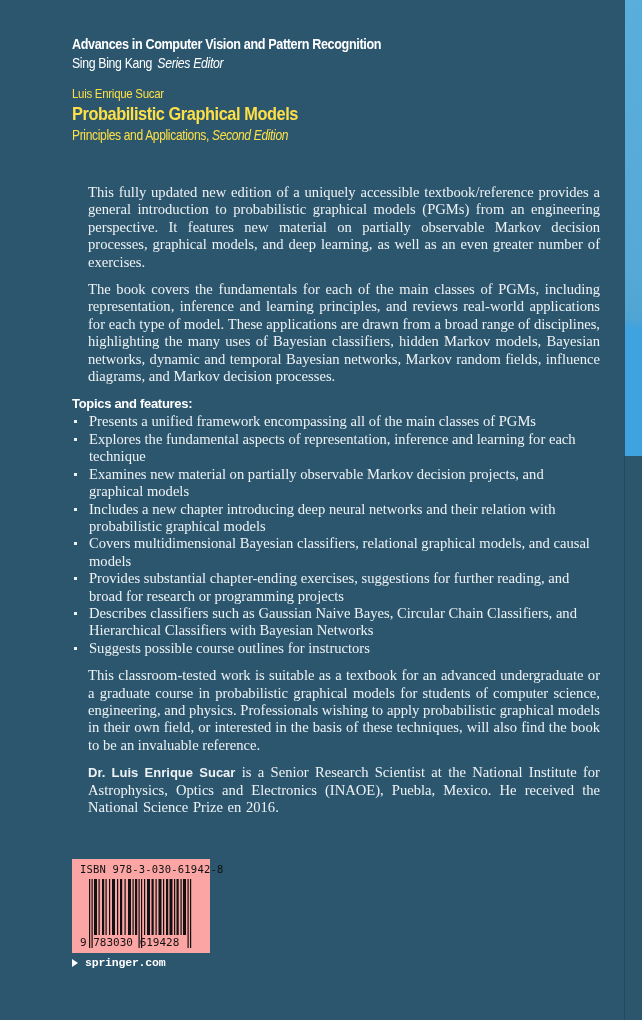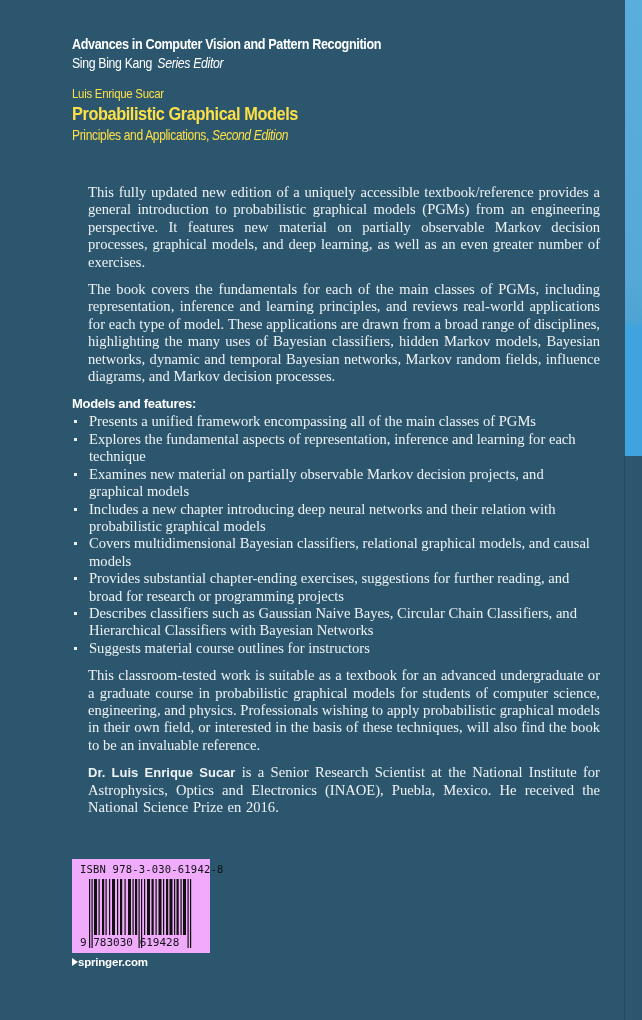--- a/index.html
+++ b/index.html
@@ -144,21 +144,21 @@
     .bio {
       text-align: justify;
       word-spacing: 1px;
     }
     .barcode-box {
       position: absolute;
       left: 72px;
       top: 859px;
       width: 138px;
       height: 94px;
-      background: #f0abfc;
+      background: #fca5a5;
     }
     .isbn-label {
       position: absolute;
       left: 8px;
       top: 4px;
       font-family: "DejaVu Sans Mono", monospace;
       font-size: 10.5px;
       color: #111;
       letter-spacing: 0.2px;
       white-space: nowrap;
@@ -174,27 +174,27 @@
       top: 77px;
       font-family: "DejaVu Sans Mono", monospace;
       font-size: 11px;
       color: #111;
       white-space: nowrap;
     }
     .springer-link {
       position: absolute;
       left: 72px;
       top: 956px;
-      font-family: Liberation Sans, sans-serif;
+      font-family: Liberation Mono, monospace;
       font-size: 11.5px;
       font-weight: bold;
       color: #ffffff;
       display: flex;
       align-items: center;
-      gap: 0;
+      gap: 7px;
       letter-spacing: -0.2px;
     }
     .springer-link .arrow {
       width: 0;
       height: 0;
       border-top: 4px solid transparent;
       border-bottom: 4px solid transparent;
       border-left: 6px solid #ffffff;
     }
   </style>
@@ -215,30 +215,30 @@
   <div class="author-name">Luis Enrique Sucar</div>
   <div class="book-title">Probabilistic Graphical Models</div>
   <div class="book-subtitle">
     <span>Principles and Applications, </span><span class="edition">Second Edition</span>
   </div>
 </div>
 
 <div class="body-text">
   <p>This fully updated new edition of a uniquely accessible textbook/reference provides a general introduction to probabilistic graphical models (PGMs) from an engineering perspective. It features new material on partially observable Markov decision processes, graphical models, and deep learning, as well as an even greater number of exercises.</p>
   <p>The book covers the fundamentals for each of the main classes of PGMs, including representation, inference and learning principles, and reviews real-world applications for each type of model. These applications are drawn from a broad range of disciplines, highlighting the many uses of Bayesian classifiers, hidden Markov models, Bayesian networks, dynamic and temporal Bayesian networks, Markov random fields, influence diagrams, and Markov decision processes.</p>
-  <div class="topics-heading">Models and features:</div>
+  <div class="topics-heading">Topics and features:</div>
   <ul class="topics-list">
     <li><span class="bullet"></span><span>Presents a unified framework encompassing all of the main classes of PGMs</span></li>
     <li><span class="bullet"></span><span>Explores the fundamental aspects of representation, inference and learning for each technique</span></li>
     <li><span class="bullet"></span><span>Examines new material on partially observable Markov decision projects, and graphical models</span></li>
     <li><span class="bullet"></span><span>Includes a new chapter introducing deep neural networks and their relation with probabilistic graphical models</span></li>
     <li><span class="bullet"></span><span>Covers multidimensional Bayesian classifiers, relational graphical models, and causal models</span></li>
     <li><span class="bullet"></span><span>Provides substantial chapter-ending exercises, suggestions for further reading, and broad for research or programming projects</span></li>
     <li><span class="bullet"></span><span>Describes classifiers such as Gaussian Naive Bayes,  Circular Chain Classifiers, and Hierarchical Classifiers with Bayesian Networks</span></li>
-    <li><span class="bullet"></span><span>Suggests material course outlines for instructors</span></li>
+    <li><span class="bullet"></span><span>Suggests possible course outlines for instructors</span></li>
   </ul>
   <p>This classroom-tested work is suitable as a textbook for an advanced undergraduate or a graduate course in probabilistic graphical models for students of computer science, engineering, and physics. Professionals wishing to apply probabilistic graphical models in their own field, or interested in the basis of these techniques, will also find the book to be an invaluable reference.</p>
   <p class="bio"><span class="bio-name">Dr. Luis Enrique Sucar</span><span> is a Senior Research Scientist at the National Institute for Astrophysics, Optics and Electronics (INAOE), Puebla, Mexico. He received the National Science Prize en 2016.</span></p>
 </div>
 
 <div class="barcode-box">
   <div class="isbn-label">ISBN 978-3-030-61942-8</div>
   <svg class="barcode-svg" width="138" height="94" viewBox="0 0 138 94">
     <g fill="#111">
       <rect x="17" y="20" width="1.2" height="69"></rect>

